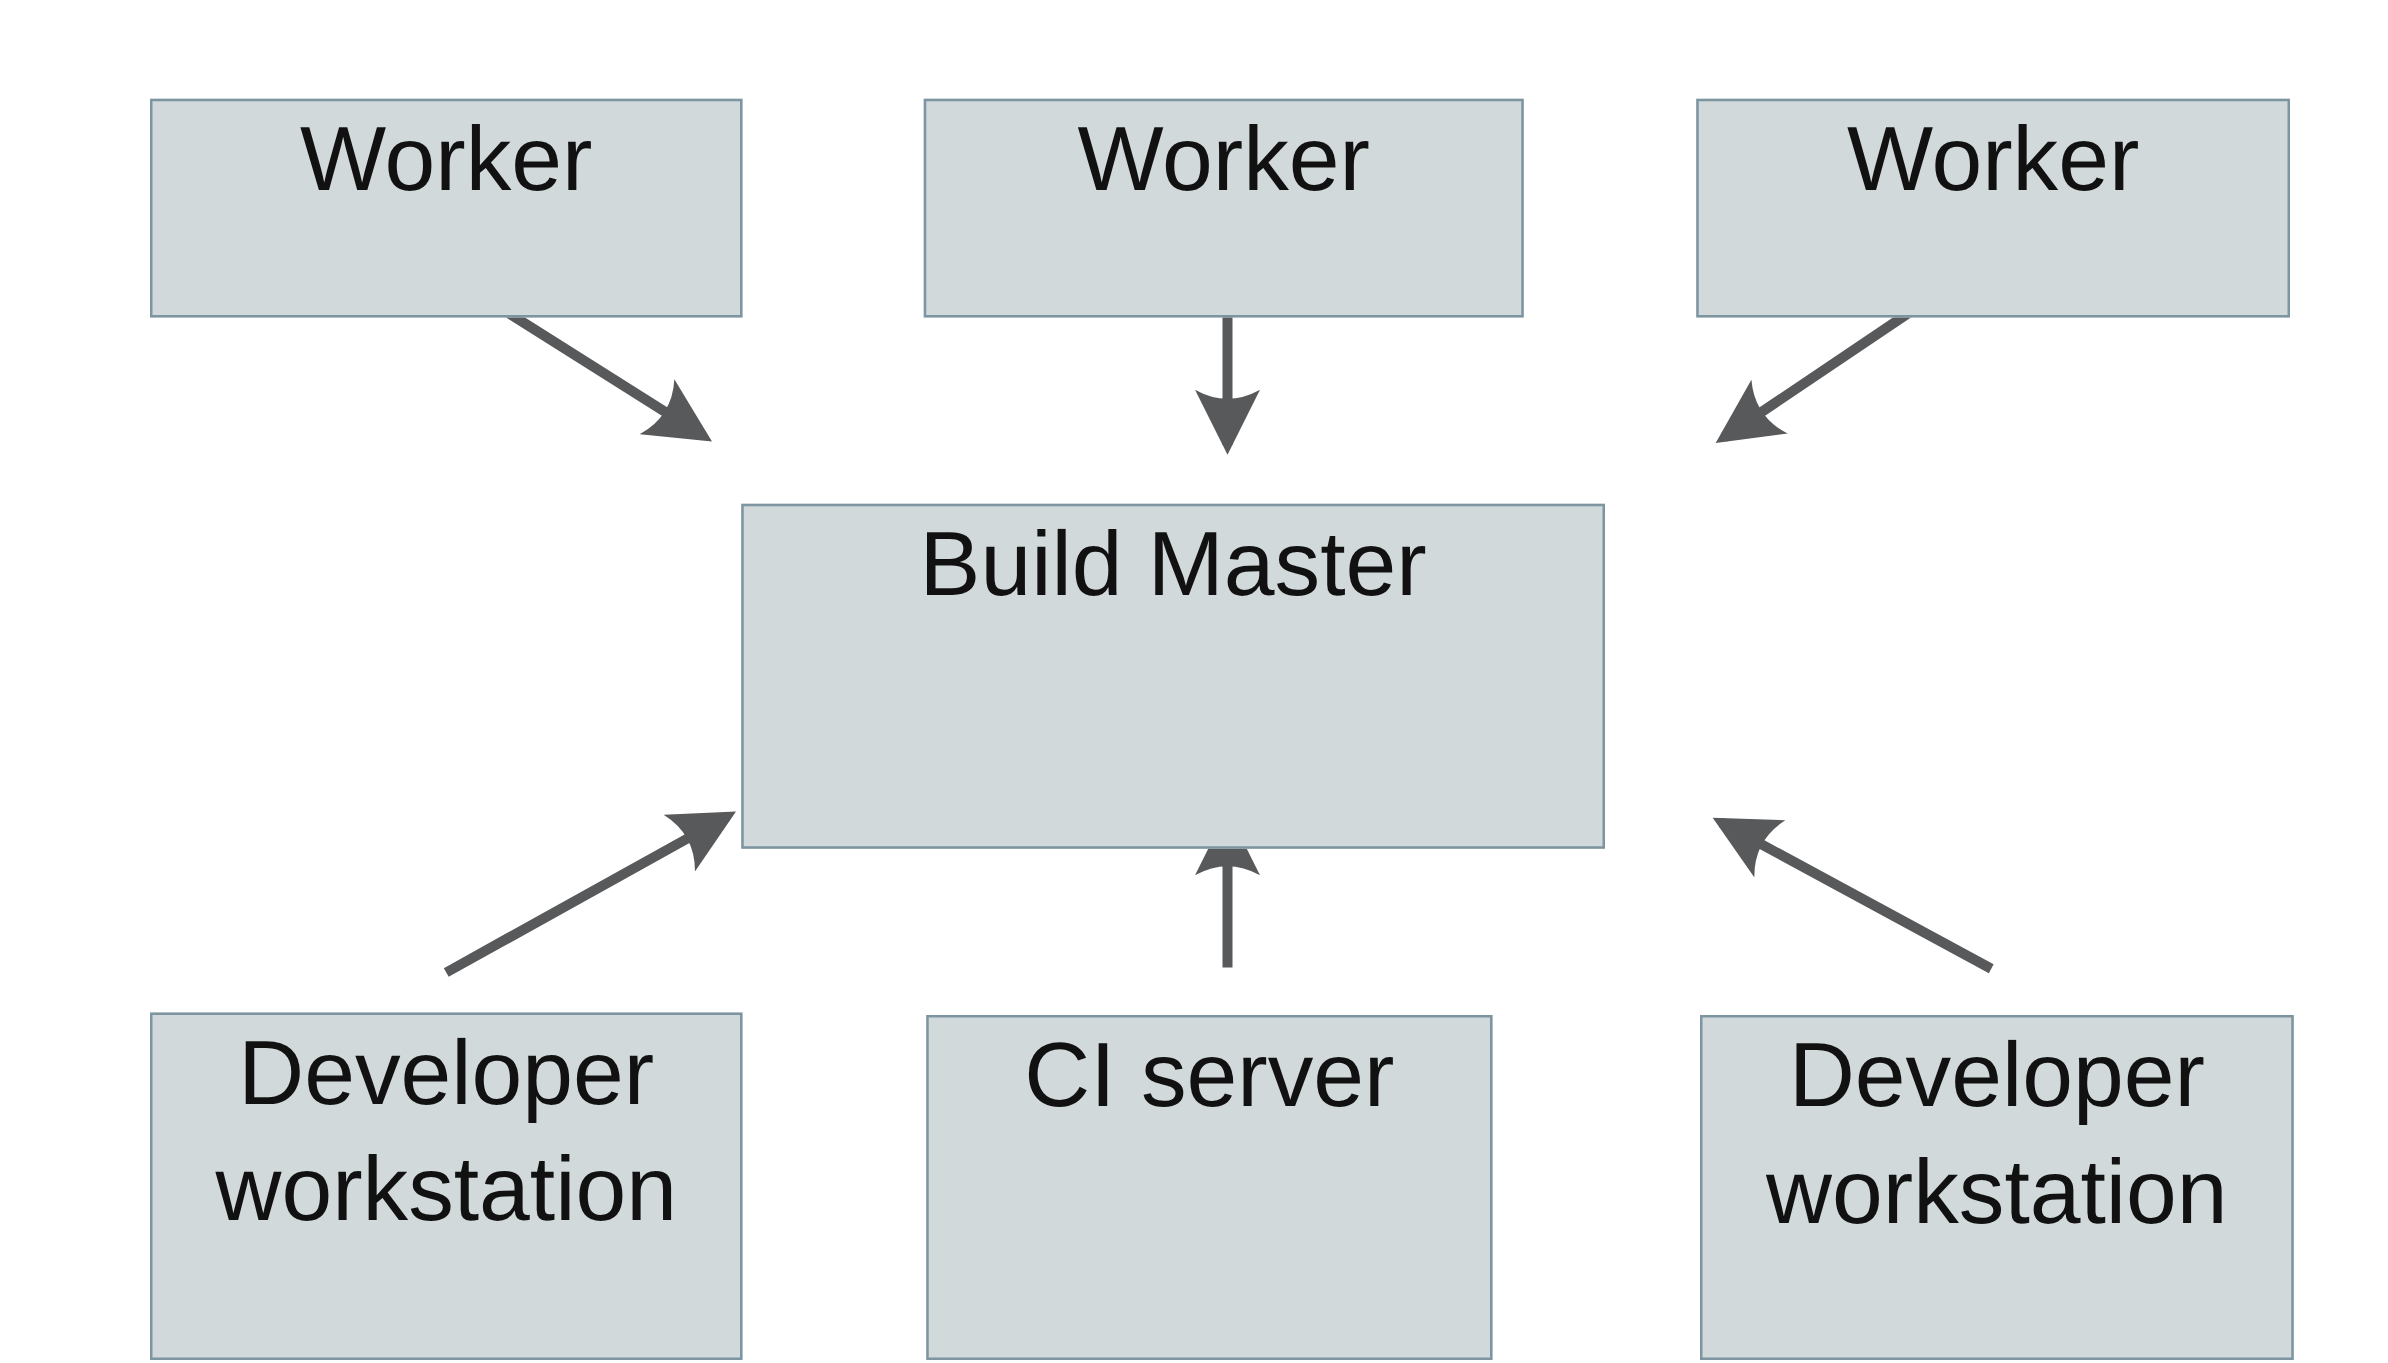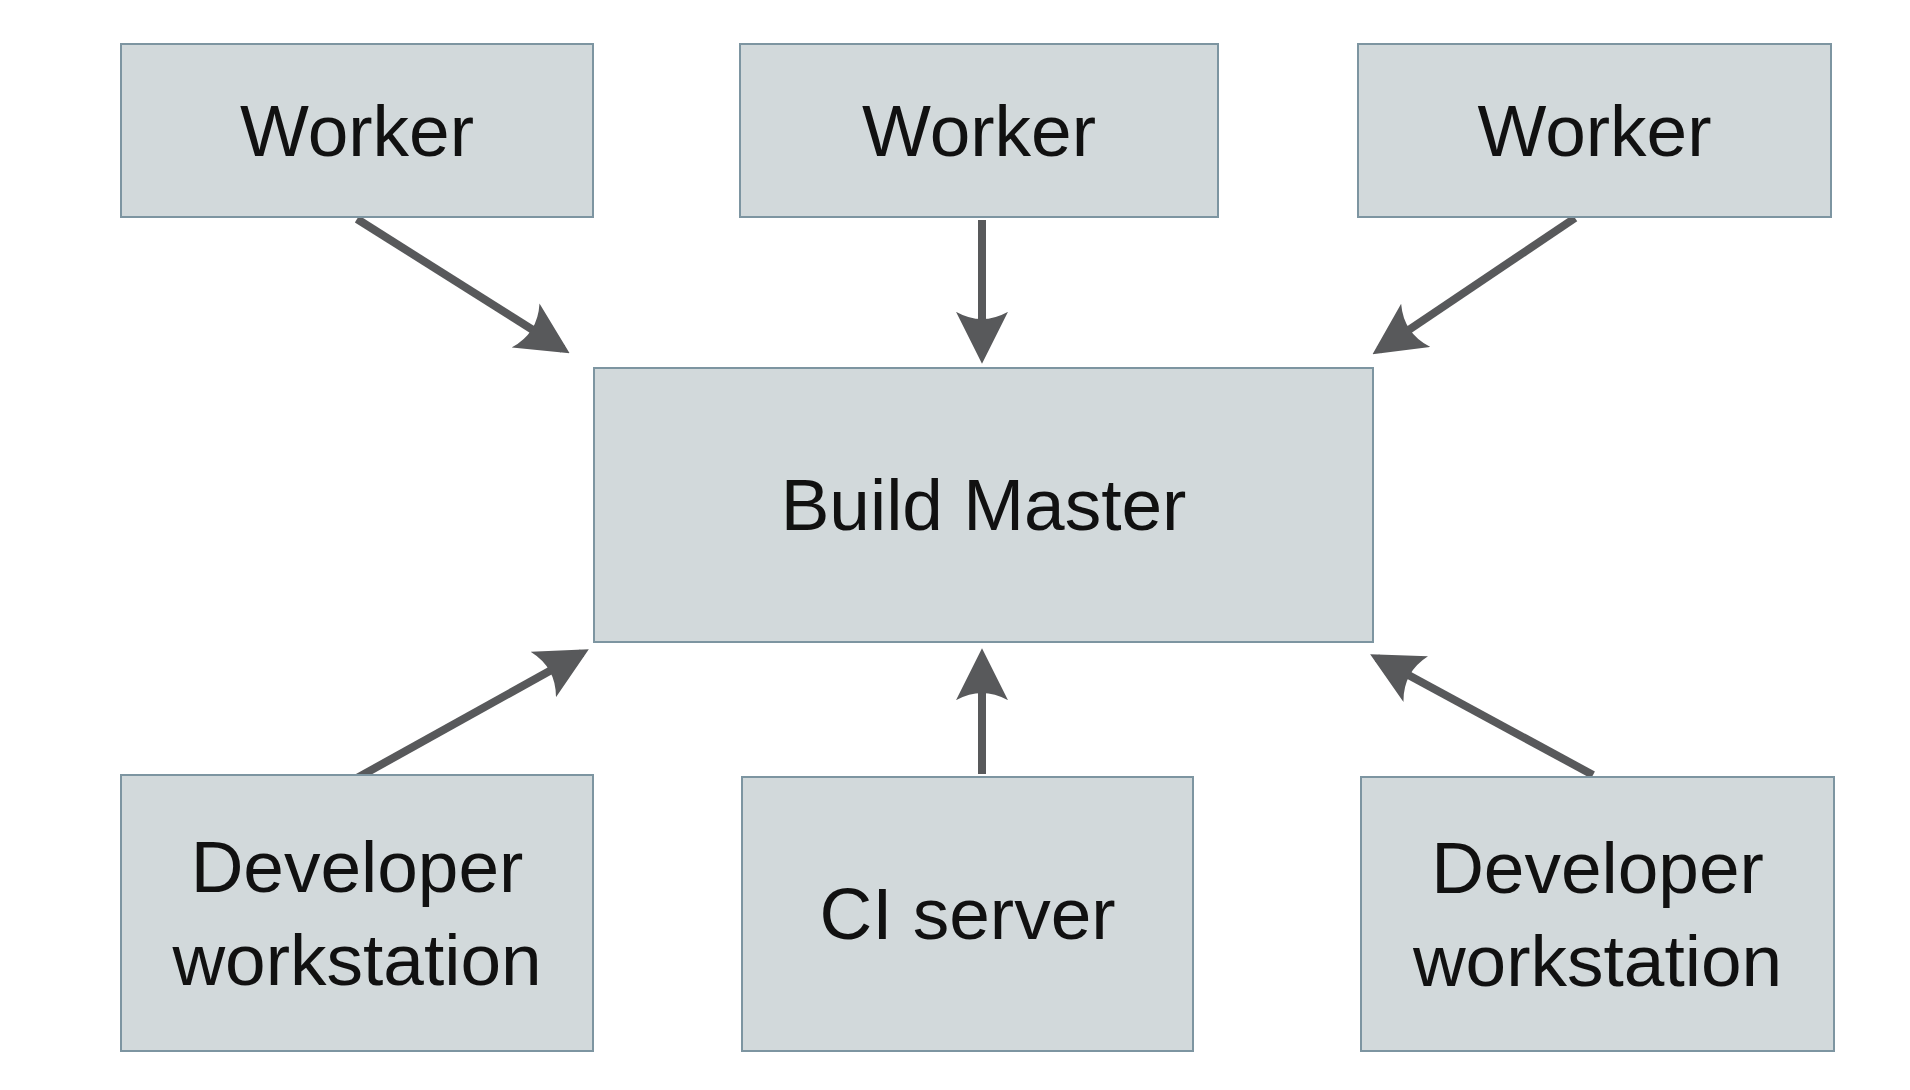--- a/index.html
+++ b/index.html
@@ -31,32 +31,33 @@
   }
   .arrowhead-path {
     fill: var(--arrow, #58595b);
   }
   .node {
     position: absolute;
     box-sizing: border-box;
     background: var(--node_fill, #d2d9db);
     border: 2px solid var(--node_border, #7d95a1);
     display: flex;
-    align-items: center;
+    align-items: flex-start;
     justify-content: center;
     text-align: center;
     color: var(--text, #111111);
     font-size: 73px;
     line-height: 1.28;
     padding: 0 24px;
+    margin-top: 36px;
   }
   .node-worker-1   { left: 120px;  top: 43px;  width: 474px; height: 175px; }
   .node-worker-2   { left: 739px;  top: 43px;  width: 480px; height: 175px; }
   .node-worker-3   { left: 1357px; top: 43px;  width: 475px; height: 175px; }
-  .node-build-master { left: 593px; top: 367px; width: 781px; height: 276px; }
+  .node-build-master { left: 593px; top: 367px; width: 691px; height: 276px; }
   .node-dev-1      { left: 120px;  top: 774px; width: 474px; height: 278px; }
   .node-ci-server  { left: 741px;  top: 776px; width: 453px; height: 276px; }
   .node-dev-2      { left: 1360px; top: 776px; width: 475px; height: 276px; }
 </style>
 </head>
 <body>
 
 <div class="canvas">
 
   <svg class="edges-layer" width="1910" height="1090" viewBox="0 0 1910 1090" xmlns="http://www.w3.org/2000/svg">

